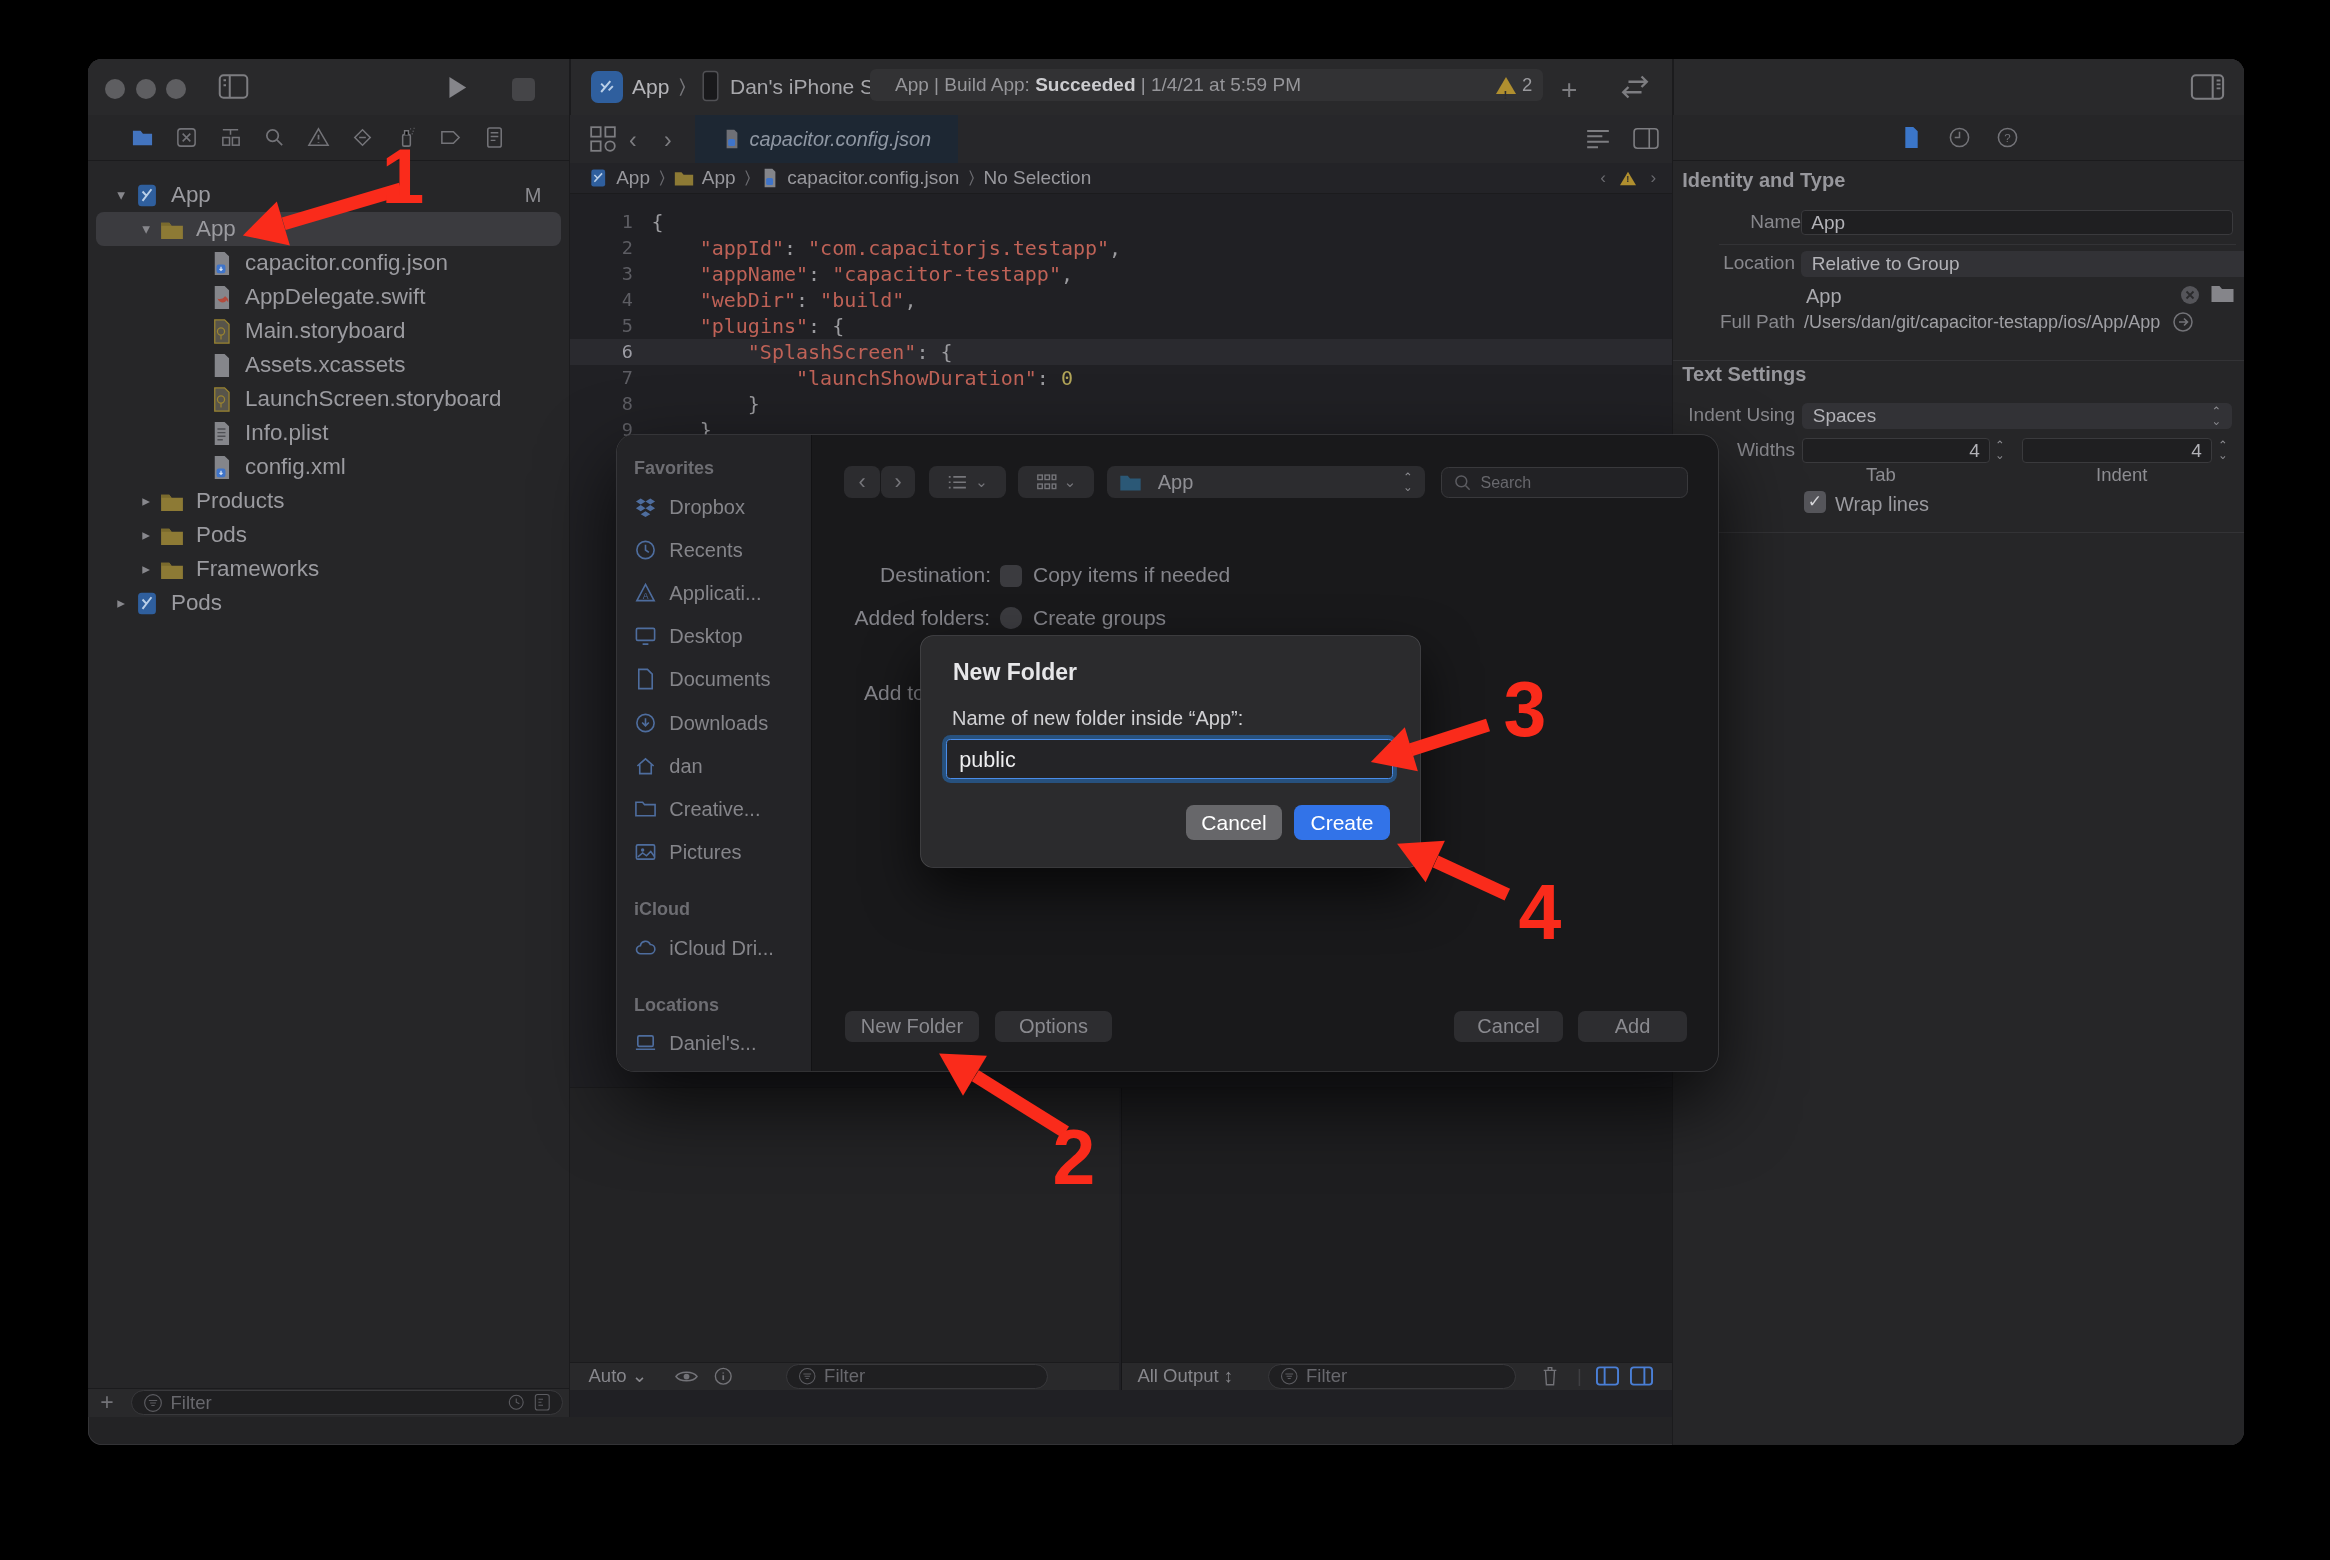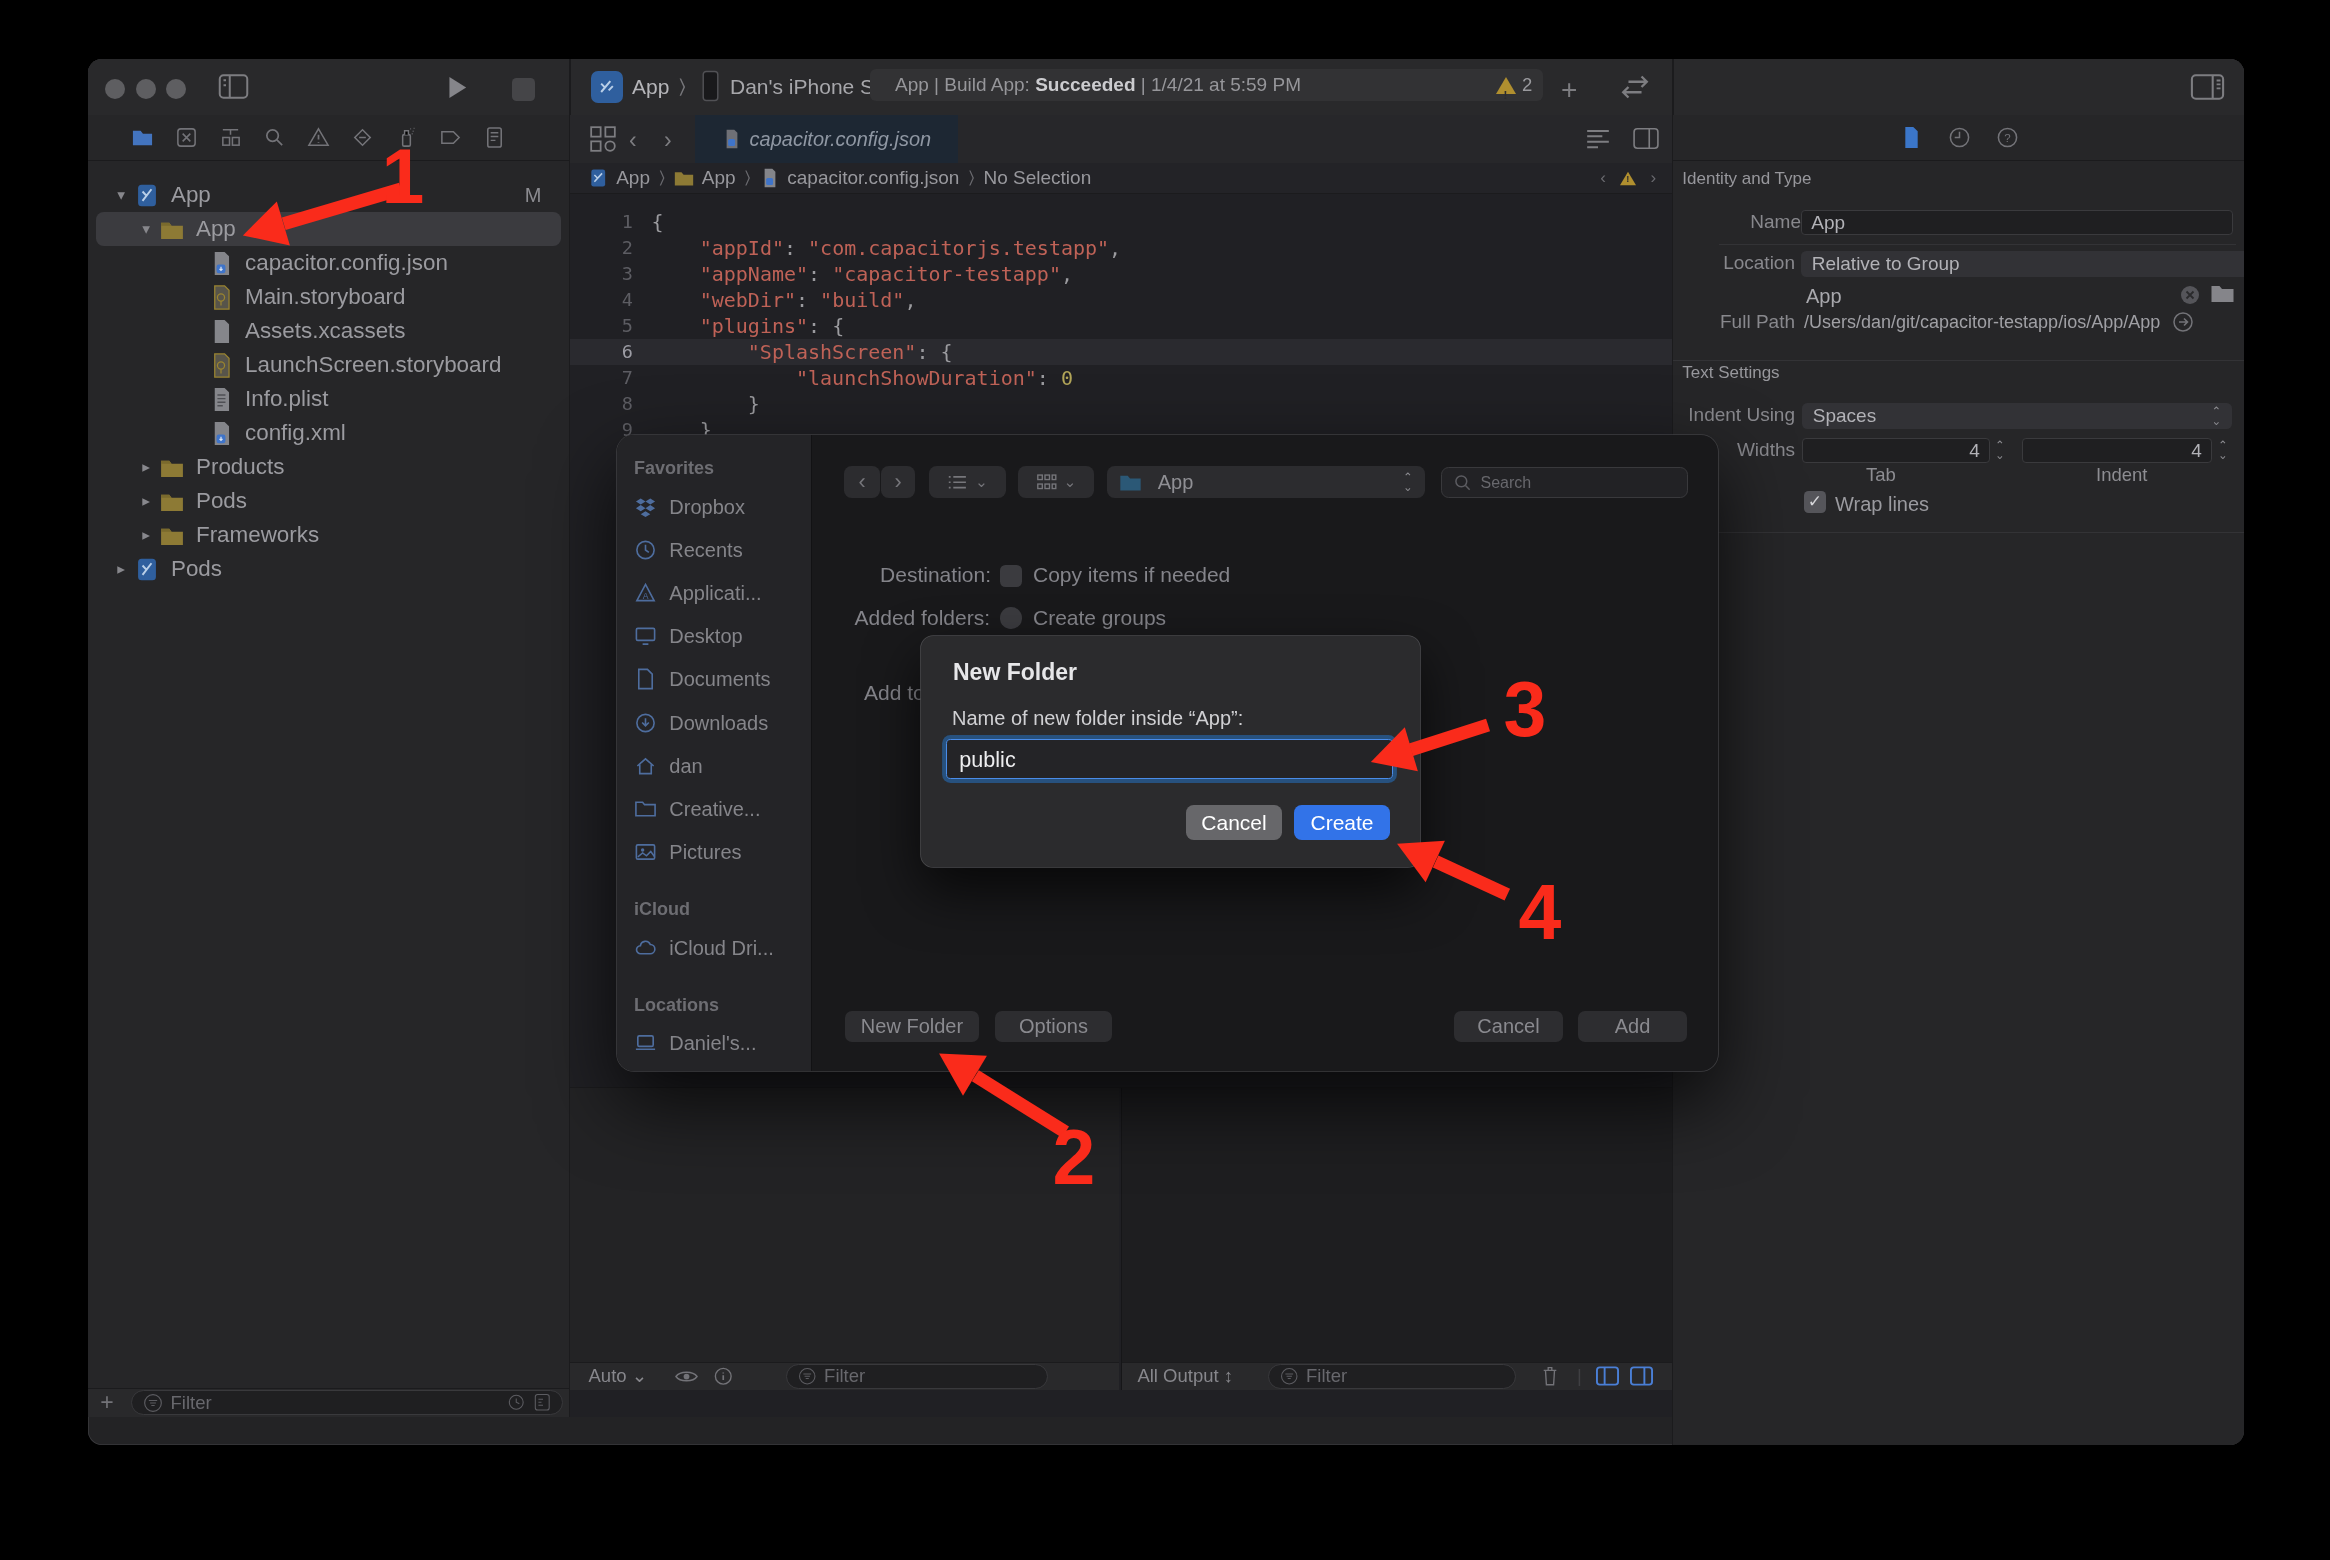--- a/index.html
+++ b/index.html
@@ -52,21 +52,21 @@
   #dbgsplit{position:absolute;left:0;top:972px;width:1103px;height:302px;border-top:1.5px solid #1b1b1d;}
   #varspane{position:absolute;left:0;top:0;width:549px;height:302px;background:#232325;}
   #conspane{position:absolute;left:551px;top:0;width:552px;height:302px;background:#1e1e20;border-left:1.5px solid #161618;}
   .dbar{position:absolute;bottom:0;height:28.5px;background:#29292b;border-top:1.5px solid #1b1b1d;width:100%;
         display:flex;align-items:center;color:#87878c;font-size:18.5px;box-sizing:border-box;}
   
   #inspector{position:absolute;left:1584px;top:56px;width:572px;height:1331px;background:#262628;border-left:1.5px solid #1b1b1d;}
   #instabs{position:absolute;left:0;top:0;width:572px;height:46px;display:flex;align-items:center;justify-content:center;gap:25px;border-bottom:1.5px solid #1b1b1d;box-sizing:border-box;}
   .instab{width:23px;height:23px;color:#737378;}
   .instab.sel{color:#3b76c9;}
-  .ihead{position:absolute;left:9.3px;color:#97979c;font-size:17px;font-weight:normal;}
+  .ihead{position:absolute;left:9.3px;color:#97979c;font-size:20px;font-weight:bold;}
   .ilabel{position:absolute;color:#88888d;font-size:19px;text-align:right;transform:translateY(-50%);}
   .ifield{position:absolute;background:#1f1f21;border:0.8px solid #3a3a3d;border-radius:3.9px;color:#b2b2b7;font-size:19px;
           display:flex;align-items:center;padding:0 9.3px;box-sizing:border-box;}
   .idrop{position:absolute;background:#323236;border-radius:5.4px;color:#b2b2b7;font-size:19px;display:flex;align-items:center;
          padding:0 10.8px;box-sizing:border-box;}
   .stepper{margin-left:auto;color:#8b8b90;font-size:11.6px;line-height:10px;text-align:center;}
   .hline{position:absolute;height:0.8px;background:#333336;}
   
   #sheet{position:absolute;left:529px;top:376px;width:1101px;height:636px;background:#19191b;border-radius:17px;
          box-shadow:0 0 0 0.8px #3e3e41, 0 31px 77px rgba(0,0,0,.75);}
@@ -219,20 +219,30 @@
           <div class="trow" style="padding-left: 88px;">
             <span class="tchev"></span>
             <span class="tico">
               <svg width="20" height="25" viewBox="0 0 22 28">
                 <path d="M4 1h11l5 5v21H4z" fill="#84858a"></path>
                 <rect x="6" y="15" width="10" height="10" rx="2.5" fill="#3f74c9"></rect>
                 <path d="M11 17.5v4M9.3 20l1.7 1.8L12.7 20" stroke="#d8e4f4" stroke-width="1.4" fill="none"></path>
               </svg>
             </span>
             <span>capacitor.config.json</span>
+          </div>
+          <div class="trow" style="padding-left: 88px;">
+            <span class="tchev"></span>
+            <span class="tico">
+              <svg width="20" height="25" viewBox="0 0 22 28">
+                <path d="M4 1h11l5 5v21h-16z" fill="#85868b"></path>
+                <path d="M7 15c2 5 8 6 10 2 1.5 1 2 2.5 2 2.5 1-3-1-5.5-3.5-7C13 16 9 16 7 15z" fill="#b24a3c"></path>
+              </svg>
+            </span>
+            <span>AppDelegate.swift</span>
           </div>
           <div class="trow" style="padding-left: 88px;">
             <span class="tchev"></span>
             <span class="tico">
               <svg width="20" height="25" viewBox="0 0 22 28">
                 <path d="M4 1h11l5 5v21H4z" fill="#57544a"></path>
                 <path d="M4 1h11l5 5v21H4z" fill="none" stroke="#9a8430" stroke-width="1.4"></path>
                 <circle cx="11" cy="14" r="4" fill="none" stroke="#9a8430" stroke-width="1.4"></circle>
                 <path d="M11 18v5" stroke="#9a8430" stroke-width="1.4"></path>
               </svg>

